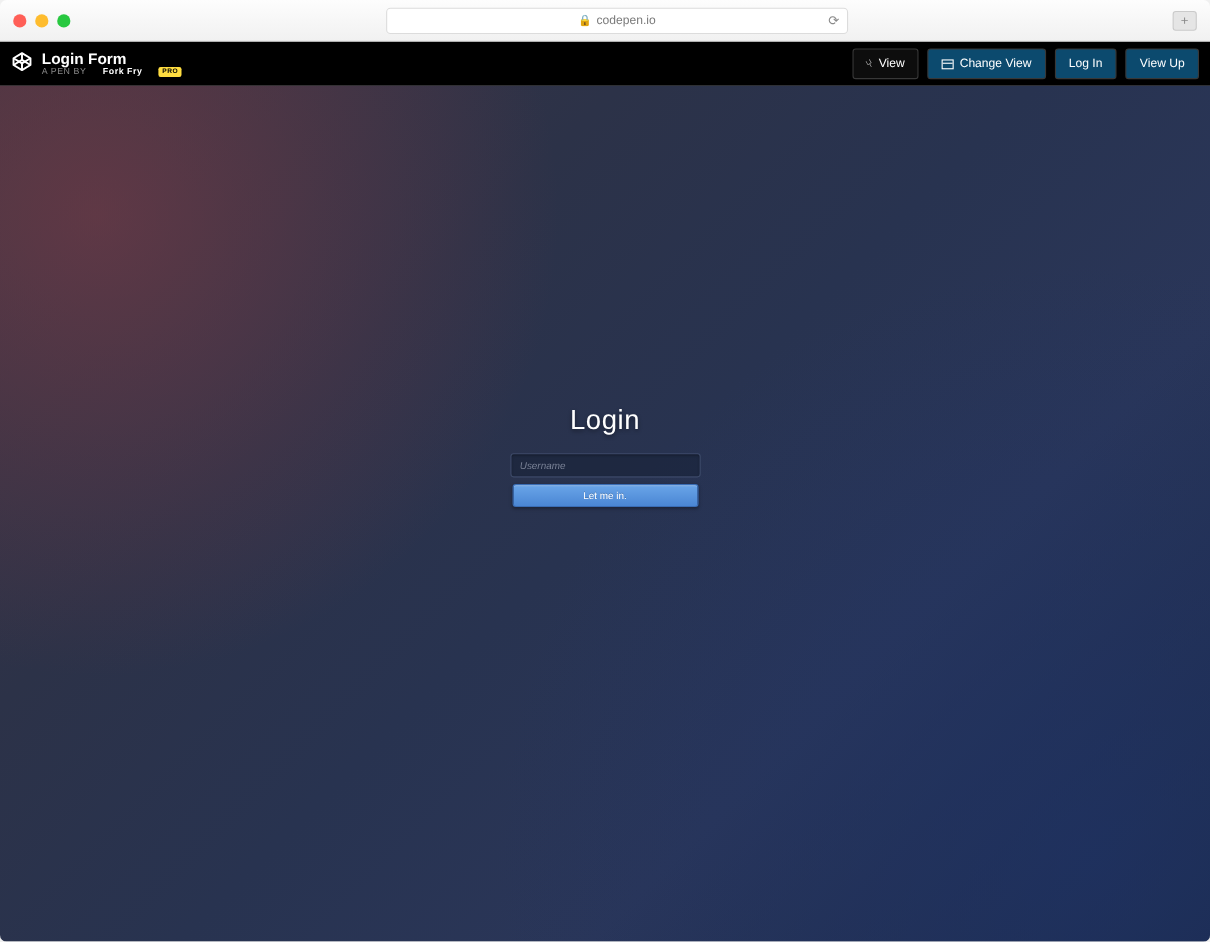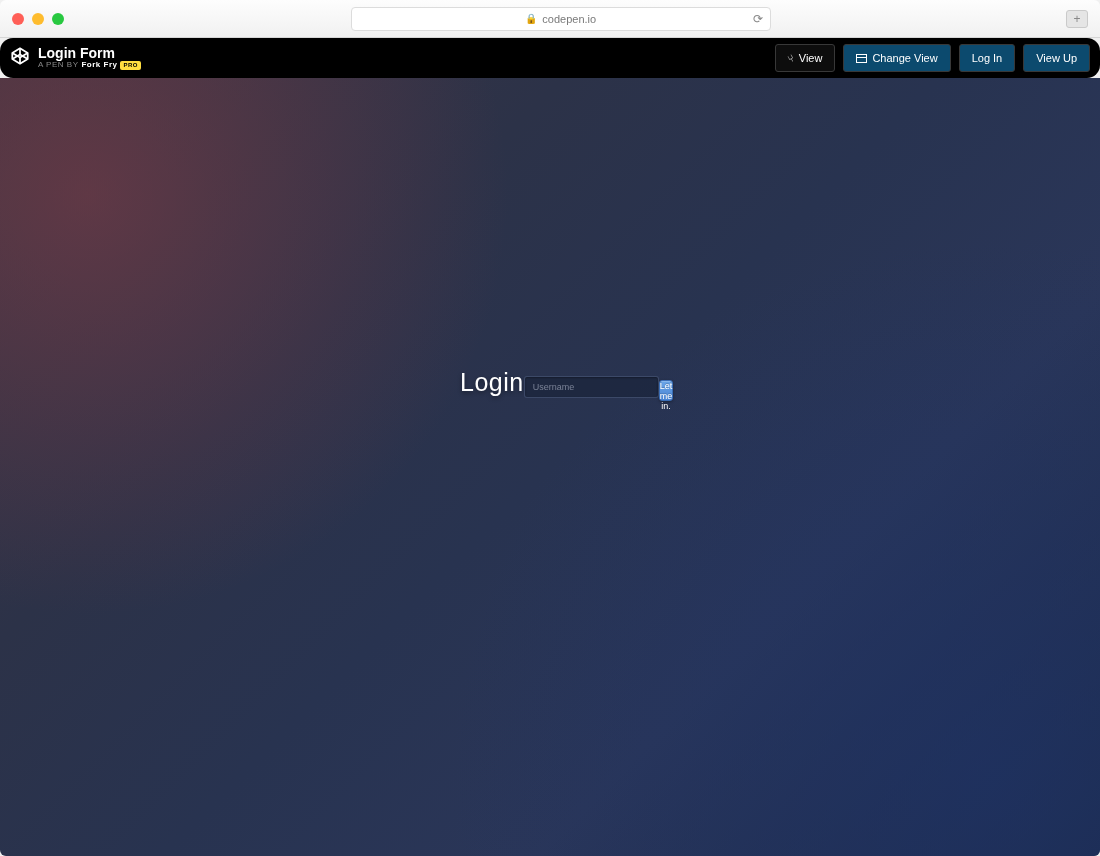--- a/index.html
+++ b/index.html
@@ -84,21 +84,20 @@
       color: #888;
     }
     
     .codepen-header {
       height: 40px;
       background: #000000;
       display: flex;
       align-items: center;
       padding: 0 10px;
       justify-content: space-between;
-      border-radius: 13px;
     }
     .cp-left {
       display: flex;
       align-items: center;
       gap: 8px;
     }
     .cp-logo-icon {
       width: 20px;
       height: 20px;
       fill: none;
@@ -115,21 +114,21 @@
       color: #ffffff;
       font-size: 14px;
       font-weight: 600;
     }
     .cp-byline {
       font-size: 8px;
       color: #888;
       letter-spacing: 0.5px;
       display: flex;
       align-items: center;
-      gap: 3px;
+      gap: 15px;
     }
     .cp-author {
       color: #fff;
       font-weight: 600;
     }
     .pro-badge {
       background: #ffdd40;
       color: #000;
       font-size: 6px;
       padding: 1px 3px;
@@ -187,43 +186,44 @@
         radial-gradient(ellipse 900px 900px at 90% 90%, rgba(30,50,100,0.7), transparent 60%),
         linear-gradient(135deg, #3a3442 0%, #2c3248 30%, #283350 50%, #2a3659 70%, #1c2a4a 100%);
       display: flex;
       align-items: flex-start;
       justify-content: center;
       padding-top: 290px;
     }
     .login-form {
       width: 180px;
       display: flex;
-      flex-direction: row;
+      flex-direction: column;
       align-items: center;
     }
     .login-title {
       color: #ffffff;
       font-size: 25px;
       font-weight: 400;
       text-shadow: 0 2px 4px rgba(0,0,0,0.4);
       margin-bottom: 15px;
       letter-spacing: 0.5px;
     }
     .login-input {
-      width: 154px;
+      width: 173px;
       height: 22px;
       background: rgba(20,30,50,0.5);
       border: 1px solid rgba(80,95,130,0.6);
       border-radius: 3px;
       margin-bottom: 6px;
       padding: 0 8px;
       color: #aab;
       font-size: 9px;
       outline: none;
       box-shadow: inset 0 1px 2px rgba(0,0,0,0.3);
+      font-style: italic;
     }
     .login-input::placeholder {
       color: #7a8296;
     }
     .login-submit {
       width: 169px;
       height: 21px;
       background: linear-gradient(#6aa5e8, #4a86d4);
       border: 1px solid #3a6db5;
       border-radius: 3px;

